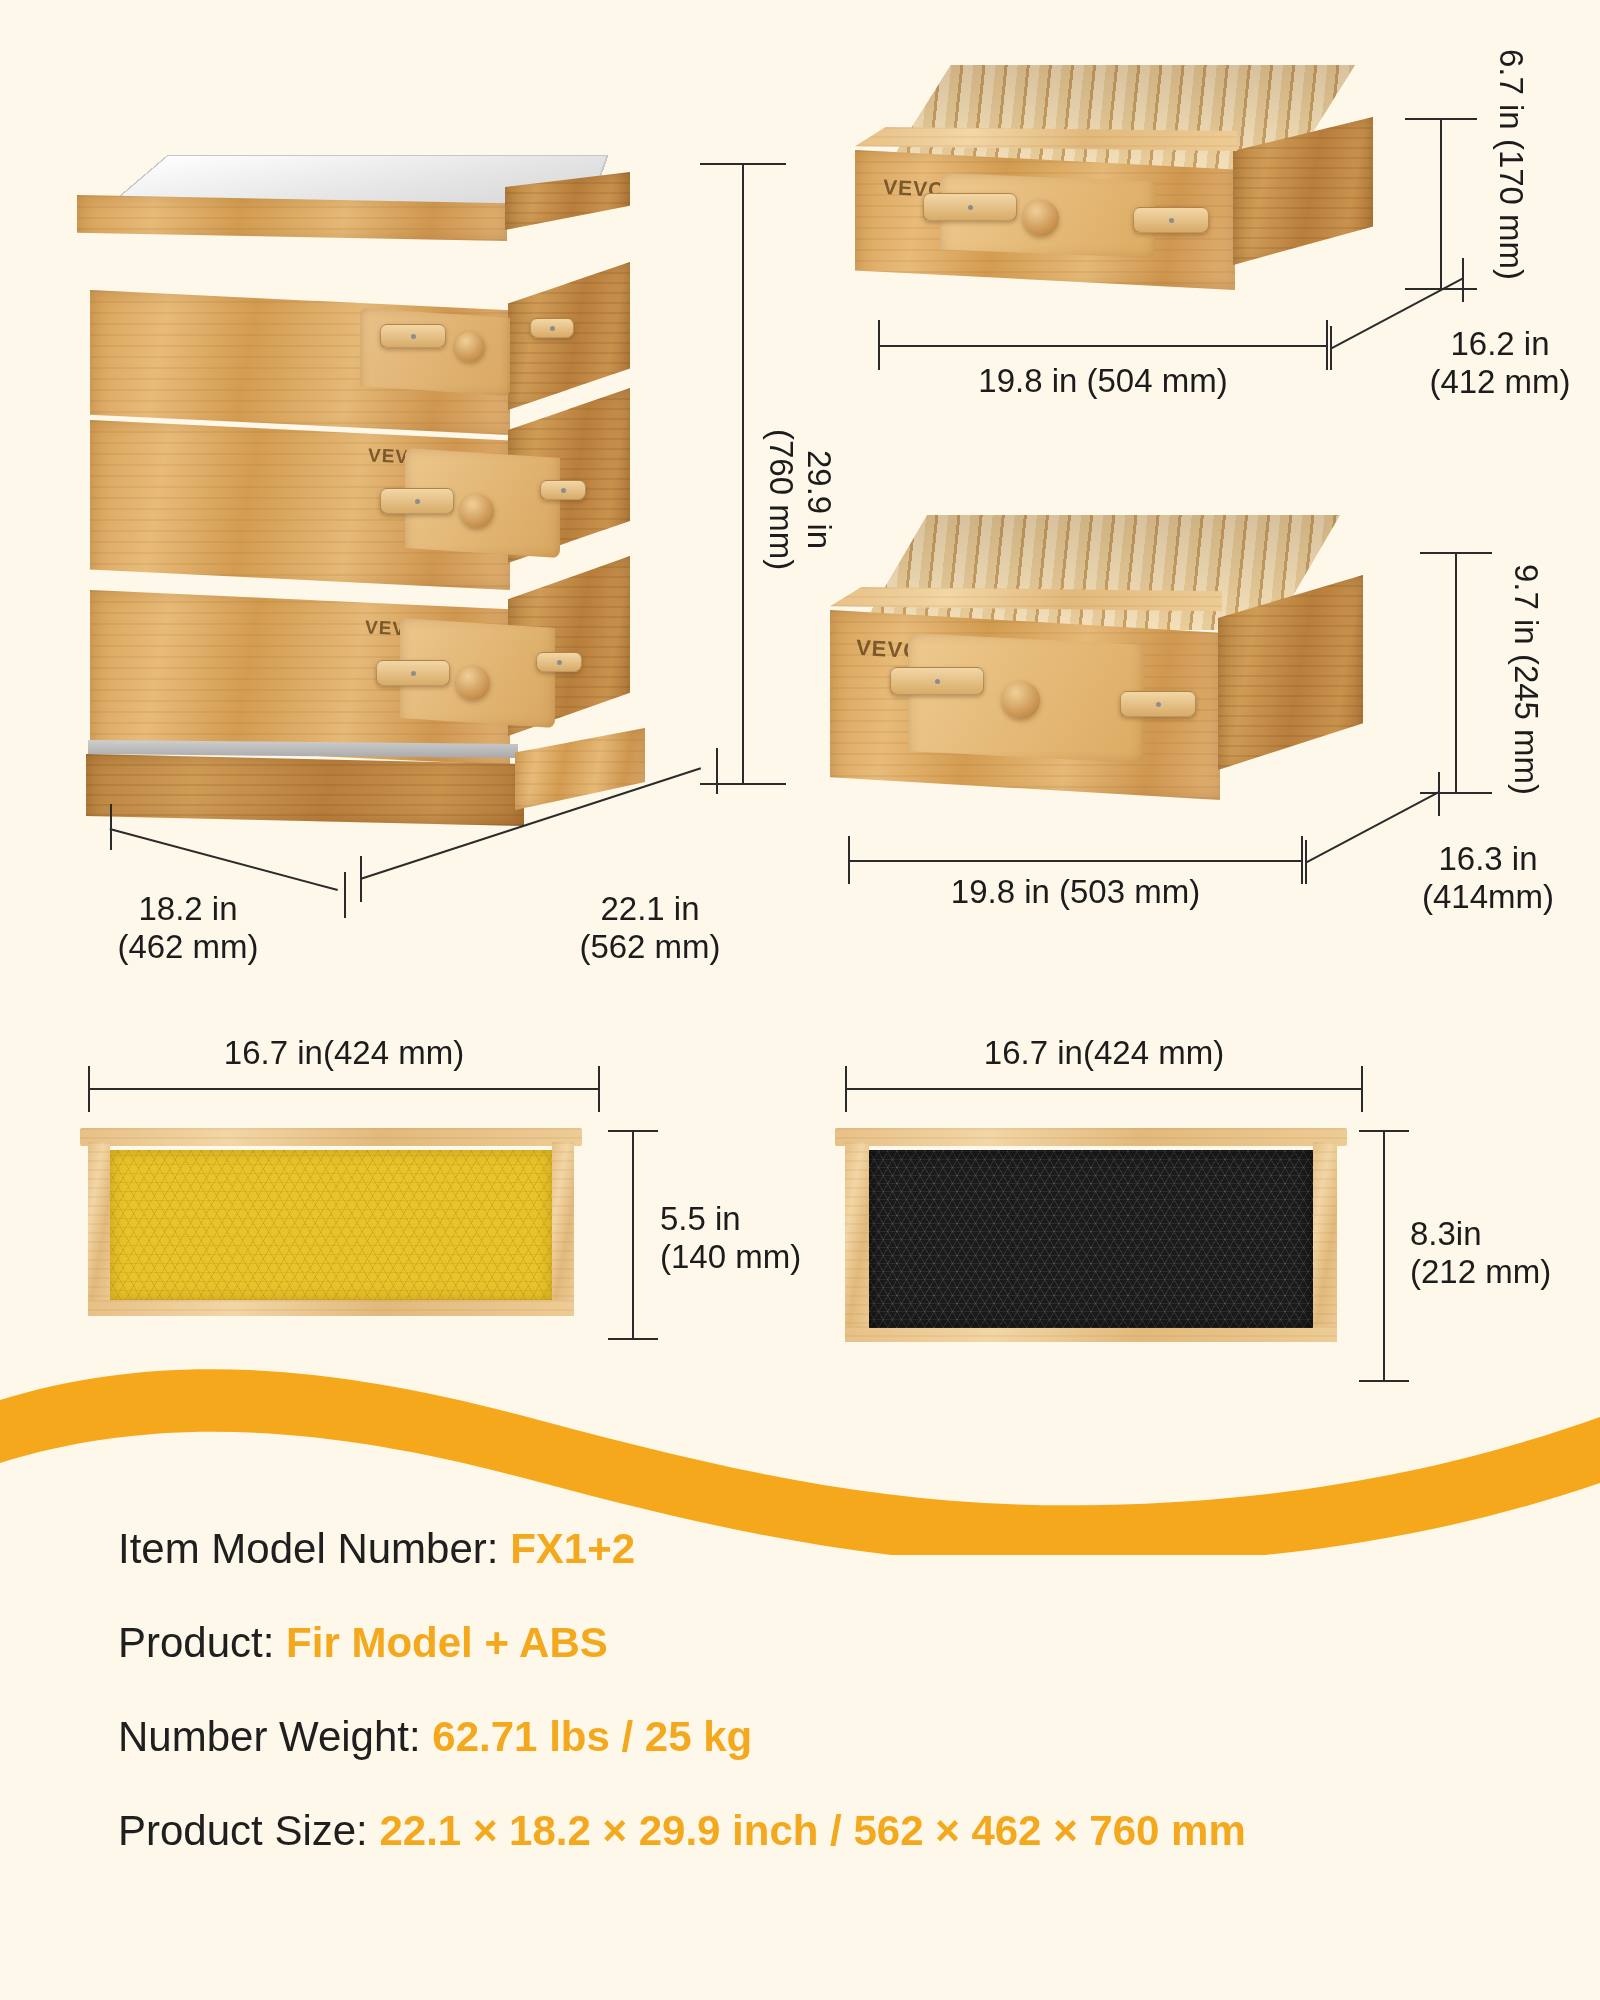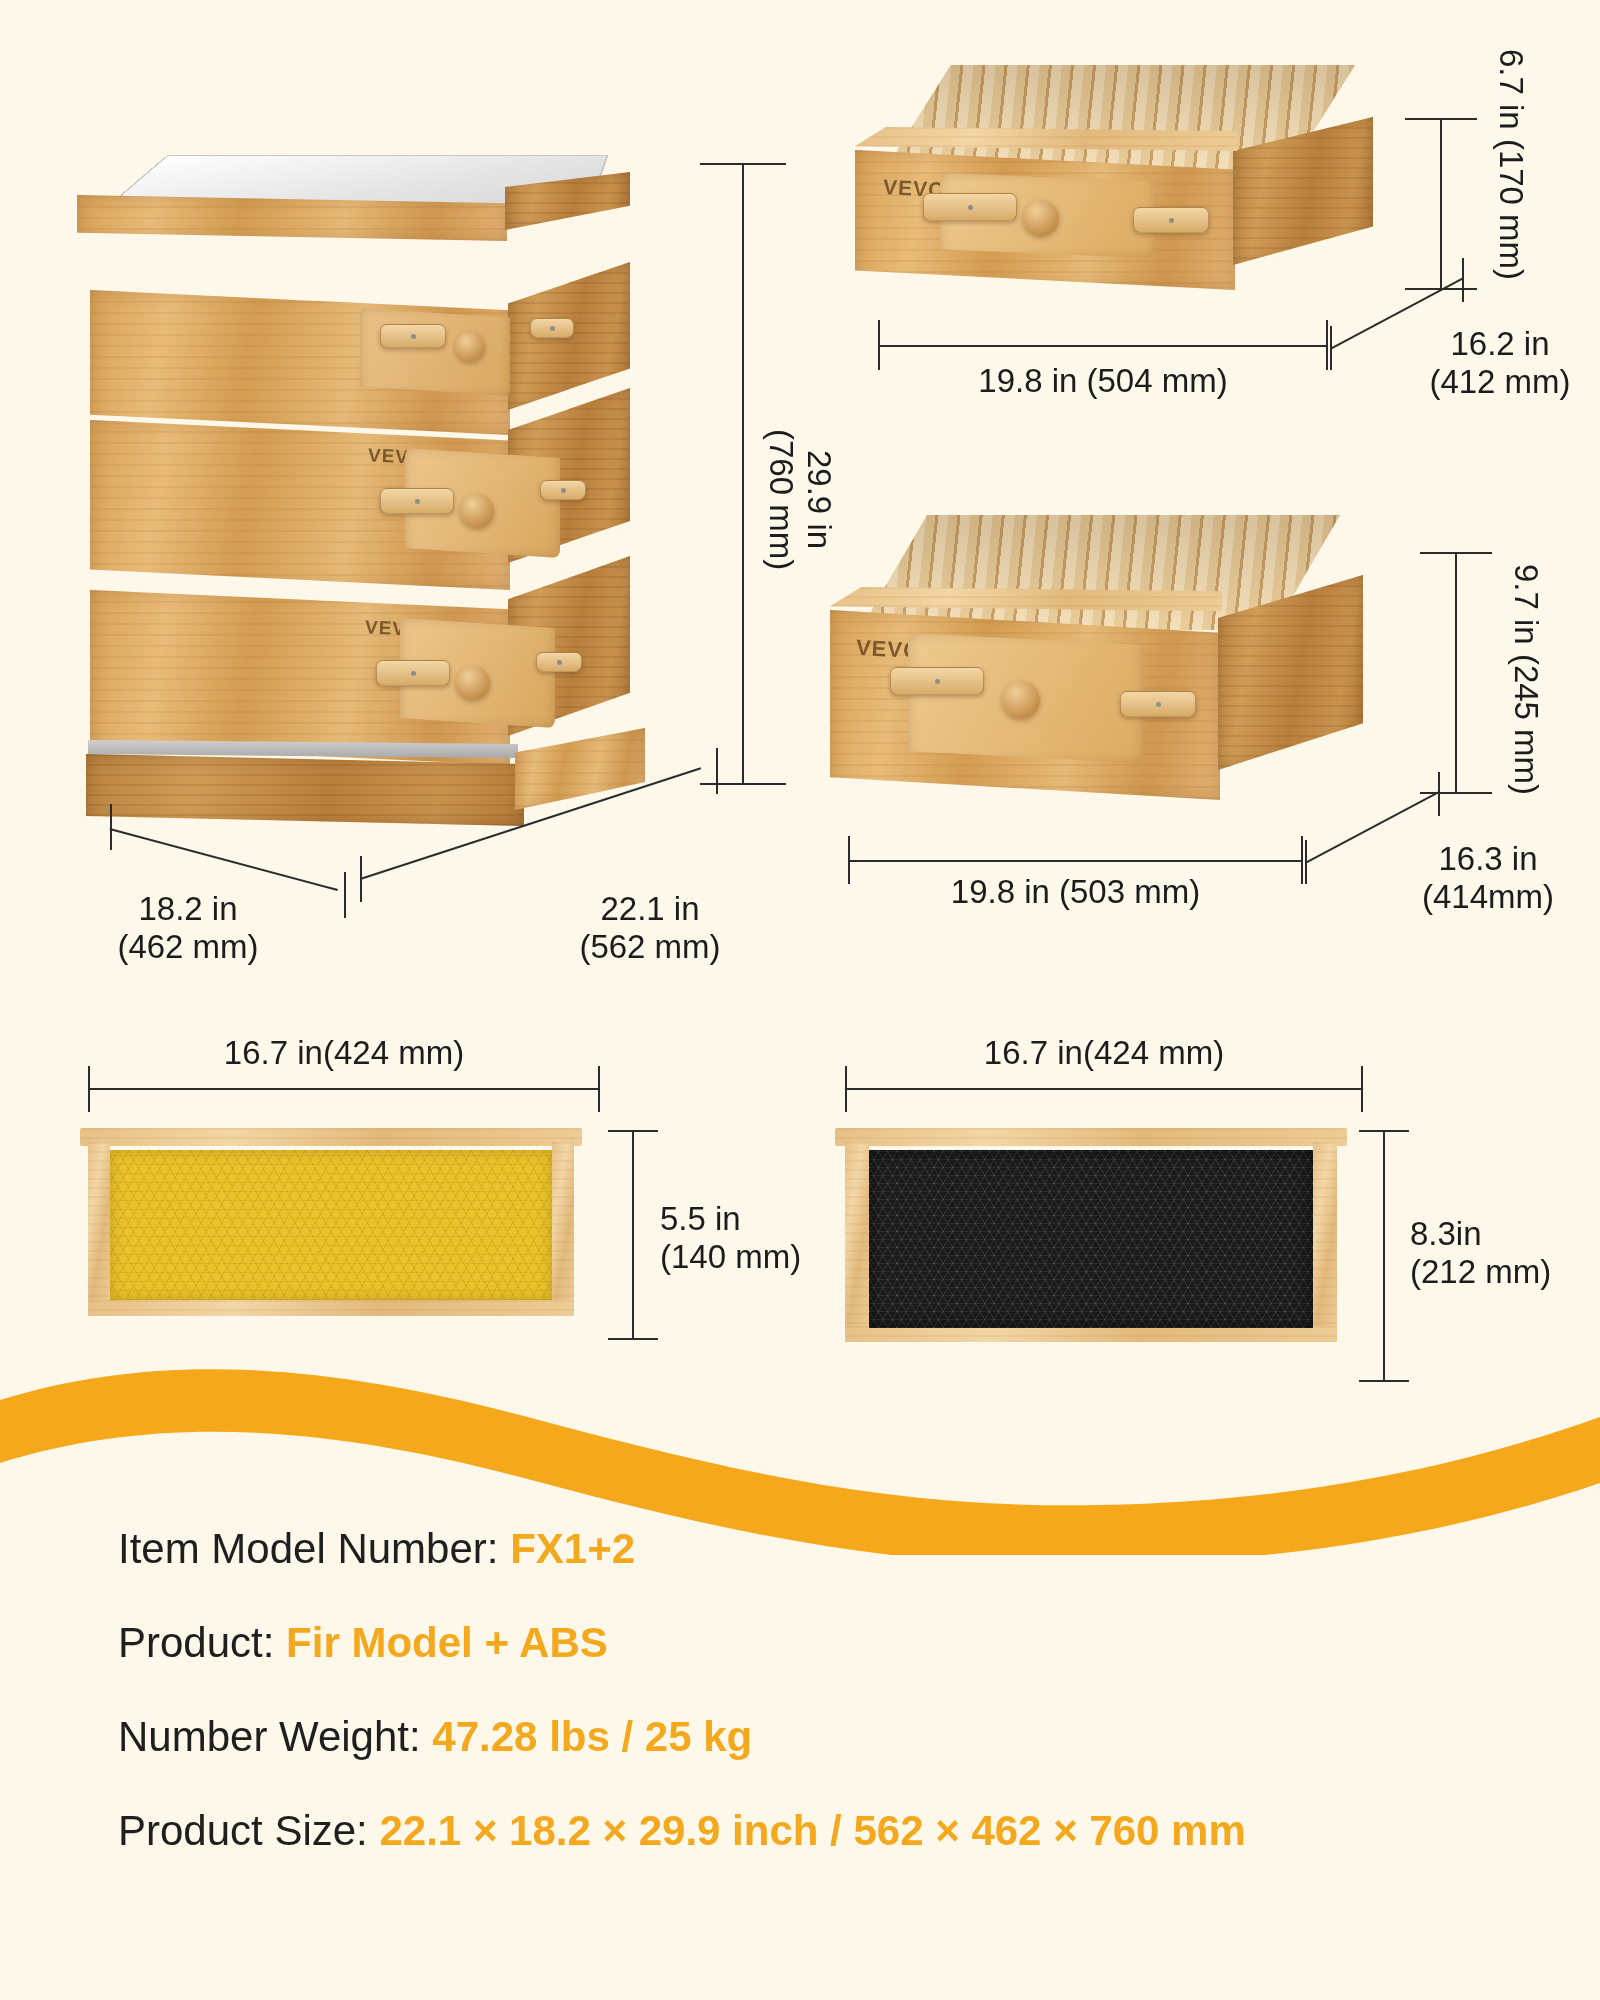--- a/index.html
+++ b/index.html
@@ -395,21 +395,21 @@
     <div class="spec-row">
       <span>Item Model Number:</span>
       <span class="spec-val">FX1+2</span>
     </div>
     <div class="spec-row">
       <span>Product:</span>
       <span class="spec-val">Fir Model + ABS</span>
     </div>
     <div class="spec-row">
       <span>Number Weight:</span>
-      <span class="spec-val">47.28 lbs / 25 kg</span>
+      <span class="spec-val">62.71 lbs / 25 kg</span>
     </div>
     <div class="spec-row">
       <span>Product Size:</span>
       <span class="spec-val">22.1 × 18.2 × 29.9 inch / 562 × 462 × 760 mm</span>
     </div>
   </div>
 
 </div>
 
 </body></html>

